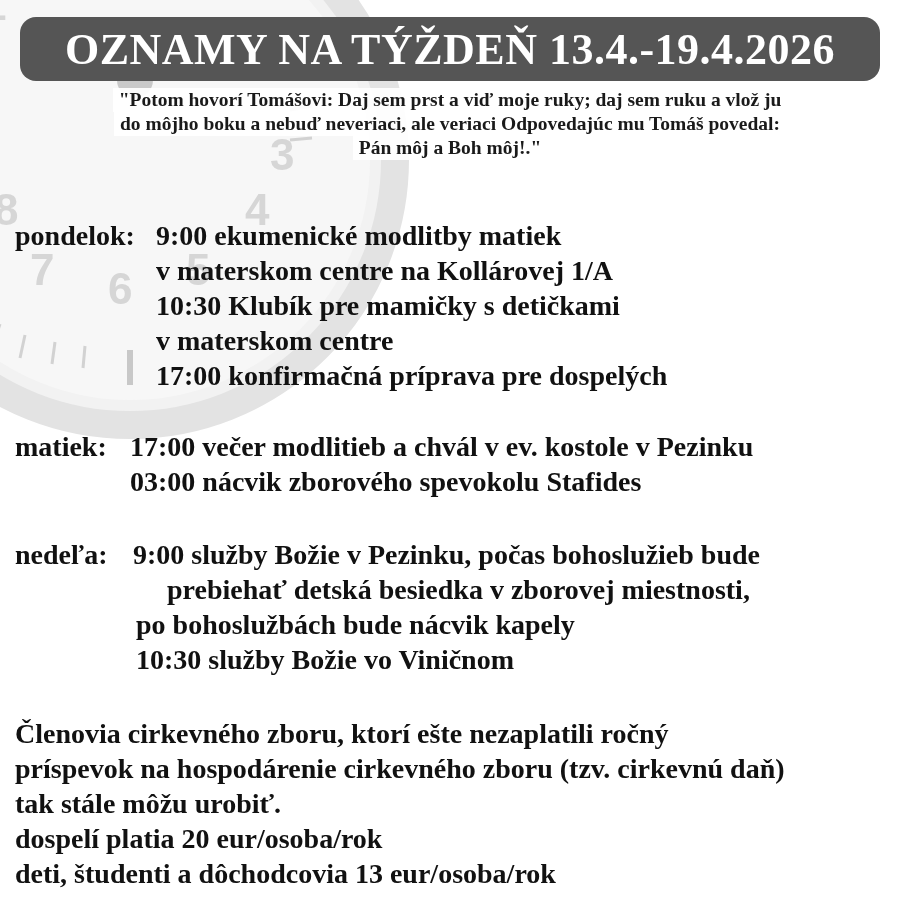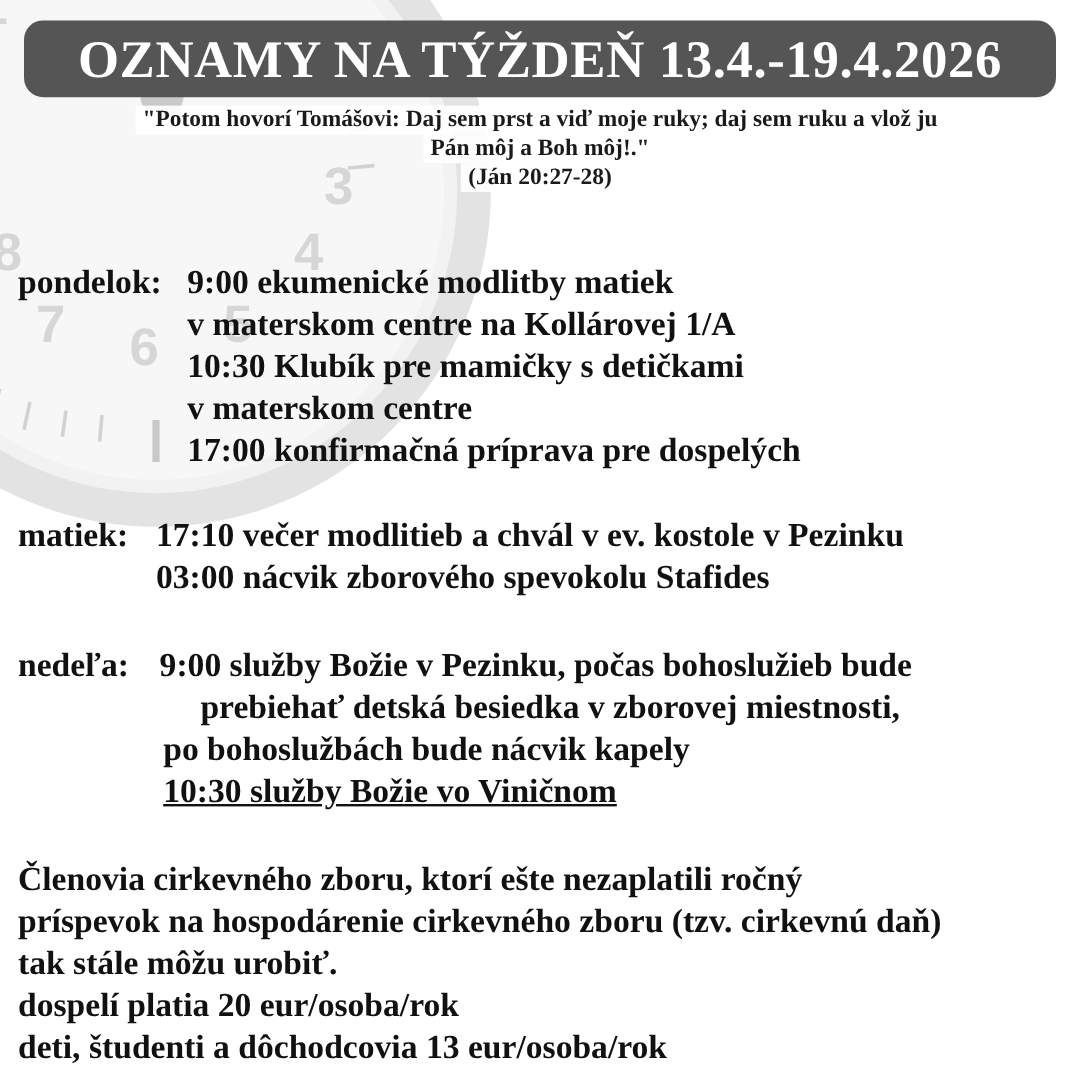--- a/index.html
+++ b/index.html
@@ -66,47 +66,47 @@
   <line x1="280" y1="470" x2="280" y2="505" stroke="#c8c8c8" stroke-width="6"></line>
   <circle cx="285" cy="200" r="18" fill="#c9c9c9"></circle>
 </svg>
 
 <div class="title-bar">
   <span class="title-text">OZNAMY NA TÝŽDEŇ 13.4.-19.4.2026</span>
 </div>
 
 <div class="quote">
   <div><span class="ln">"Potom hovorí Tomášovi: Daj sem prst a viď moje ruky; daj sem ruku a vlož ju</span></div>
+  <div><span class="ln">do môjho boku a nebuď neveriaci, ale veriaci Odpovedajúc mu Tomáš povedal:</span></div>
   <div><span class="ln">Pán môj a Boh môj!."</span></div>
-  <div><span class="ln">(Ján 20:27-28)</span></div>
 </div>
 
 <div class="body-text">
 
   <div>
     <span class="row" style="left:0; top:218px;text-align:center;">pondelok:</span>
     <span class="row" style="left:141px; top:218px;">9:00 ekumenické modlitby matiek</span>
     <span class="row" style="left:141px; top:253px;text-align:center;">v materskom centre na Kollárovej 1/A</span>
     <span class="row" style="left:141px; top:288px;">10:30 Klubík pre mamičky s detičkami</span>
     <span class="row" style="left:141px; top:323px;">v materskom centre</span>
     <span class="row" style="left:141px; top:358px;">17:00 konfirmačná príprava pre dospelých</span>
   </div>
 
   <div>
     <span class="row" style="left:0; top:429px;">matiek:</span>
-    <span class="row" style="left:115px; top:429px;">17:10 večer modlitieb a chvál v ev. kostole v Pezinku</span>
+    <span class="row" style="left:115px; top:429px;">17:00 večer modlitieb a chvál v ev. kostole v Pezinku</span>
     <span class="row" style="left:115px; top:464px;">03:00 nácvik zborového spevokolu Stafides</span>
   </div>
 
   <div>
     <span class="row" style="left:0; top:537px;">nedeľa:</span>
     <span class="row" style="left:118px; top:537px;">9:00 služby Božie v Pezinku, počas bohoslužieb bude</span>
     <span class="row" style="left:121px; top:572px;margin-left:31px;">prebiehať detská besiedka v zborovej miestnosti,</span>
     <span class="row" style="left:121px; top:607px;">po bohoslužbách bude nácvik kapely</span>
-    <span class="row" style="left:121px; top:642px;text-decoration:underline;">10:30 služby Božie vo Viničnom</span>
+    <span class="row" style="left:121px; top:642px;">10:30 služby Božie vo Viničnom</span>
   </div>
 
   <div>
     <span class="row" style="left:0; top:716px;">Členovia cirkevného zboru, ktorí ešte nezaplatili ročný</span>
     <span class="row" style="left:0; top:751px;">príspevok na hospodárenie cirkevného zboru (tzv. cirkevnú daň)</span>
     <span class="row" style="left:0; top:786px;">tak stále môžu urobiť.</span>
     <span class="row" style="left:0; top:821px;">dospelí platia 20 eur/osoba/rok</span>
     <span class="row" style="left:0; top:856px;">deti, študenti a dôchodcovia 13 eur/osoba/rok</span>
   </div>
 </div>

